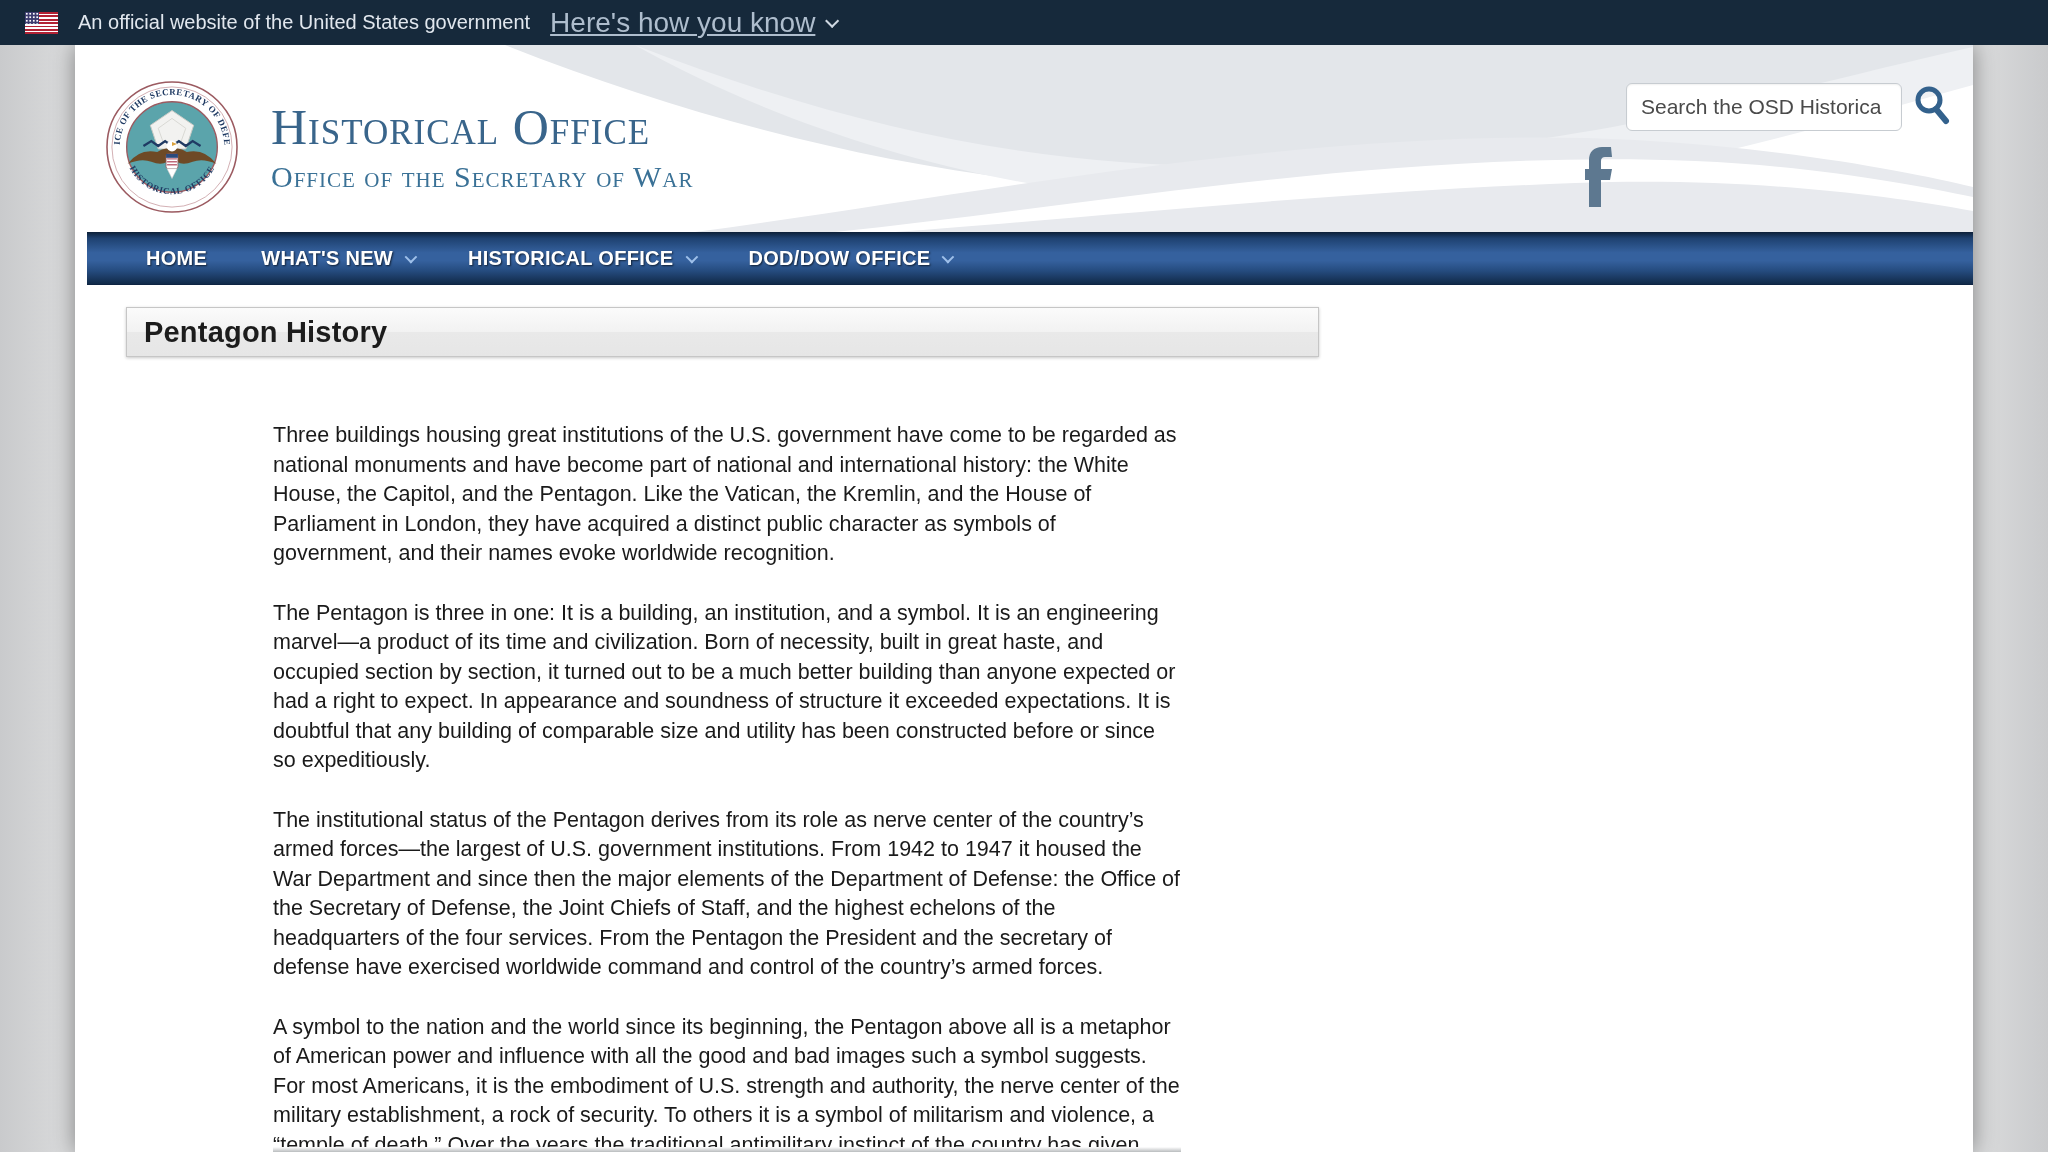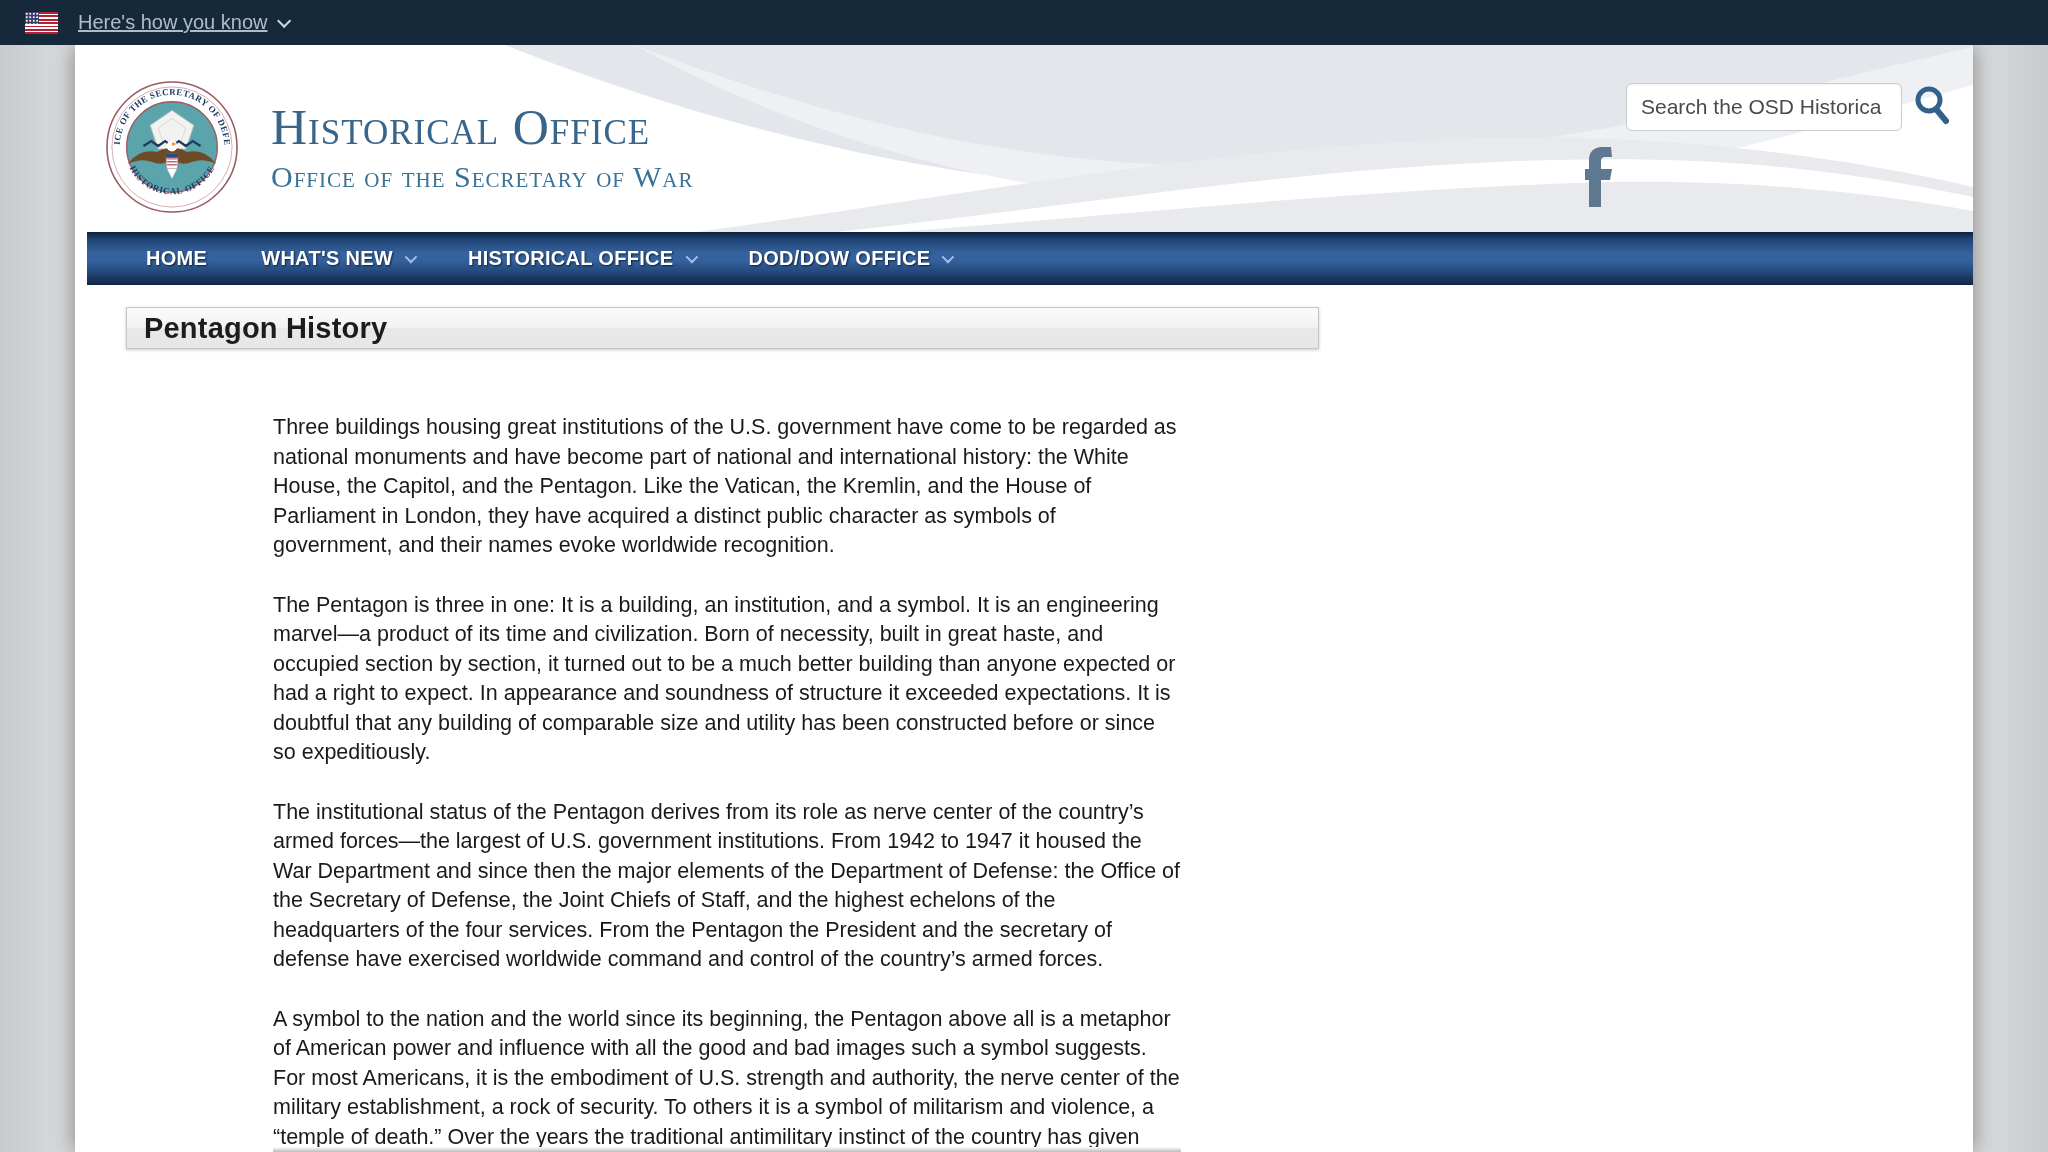--- a/index.html
+++ b/index.html
@@ -4,21 +4,21 @@
 <style>
   * { margin:0; padding:0; box-sizing:border-box; }
   html,body { width:2048px; height:1152px; overflow:hidden; }
   body { font-family:"Liberation Sans", sans-serif; background:linear-gradient(90deg,#c9cacc 0%,#d8d9da 3%,#d8d9da 97%,#c9cacc 100%); }
 
   
   .gov-banner { position:relative; z-index:5; height:45px; background:#16293b; display:flex; align-items:center; padding-left:25px; }
   .gov-banner .flag { width:33px; height:22px; position:relative; background:repeating-linear-gradient(180deg,#b22234 0 1.7px,#ffffff 1.7px 3.4px); flex:0 0 auto; }
   .gov-banner .flag::before { content:""; position:absolute; left:0; top:0; width:14px; height:12px; background-color:#3c3b6e; background-image:radial-gradient(#fff 28%, transparent 32%); background-size:3.5px 3.5px; }
   .gov-banner .banner-text { color:#e1e7ee; font-size:20px; margin-left:20px; }
-  .gov-banner .banner-link { color:#aebdcd; font-size:20px; margin-left:20px; text-decoration:underline; cursor:pointer; }
+  .gov-banner .banner-link { color:#aebdcd; font-size:28px; margin-left:20px; text-decoration:underline; cursor:pointer; }
   .chev { display:inline-block; width:10px; height:10px; border-right:2px solid #cfd8e2; border-bottom:2px solid #cfd8e2; transform:rotate(45deg) translateY(-3px); margin-left:10px; }
 
   
   .page { position:relative; width:1898px; height:1107px; margin:0 auto; background:#ffffff; box-shadow:0 0 22px rgba(0,0,0,.40); overflow:hidden; }
 
   
   .site-header { position:relative; height:187px; background:#ffffff; overflow:hidden; }
   .waves { position:absolute; inset:0; width:100%; height:100%; }
   .seal { position:absolute; left:31px; top:36px; width:132px; height:132px; }
   .titles { position:absolute; left:196px; top:56px; }
@@ -30,31 +30,32 @@
   .fb { position:absolute; left:1510px; top:102px; width:38px; height:60px; cursor:pointer; }
 
   
   .main-nav { height:53px; background:linear-gradient(180deg,#0d2038 0%,#1e4170 12%,#35619e 40%,#35619e 55%,#254b7e 75%,#173459 92%,#102a49 100%); border-bottom:1px solid #0e2443;margin-left:12px; }
   .main-nav ul { list-style:none; display:flex; align-items:center; height:100%; padding-left:32px; }
   .main-nav li { display:flex; align-items:center; padding:0 27px; height:100%; cursor:pointer; }
   .main-nav .nav-label { color:#ffffff; font-weight:bold; font-size:20px; letter-spacing:.3px; text-shadow:1px 1px 2px rgba(0,0,0,.65); white-space:nowrap; }
   .main-nav .nav-chev { width:9px; height:9px; border-right:2px solid #9fc0ea; border-bottom:2px solid #9fc0ea; transform:rotate(45deg) translateY(-2px); margin-left:12px; flex:0 0 auto; }
 
   
-  .titlebar { margin:22px 0 0 51px; width:1193px; height:42px; border:1px solid #c6c6c6; background:linear-gradient(180deg,#fbfbfb 0%,#f2f2f2 49%,#e9e9e9 51%,#e6e6e6 100%); box-shadow:0 1px 3px rgba(0,0,0,.22); display:flex; align-items:center; }
+  .titlebar { margin:22px 0 0 51px; width:1193px; height:50px; border:1px solid #c6c6c6; background:linear-gradient(180deg,#fbfbfb 0%,#f2f2f2 49%,#e9e9e9 51%,#e6e6e6 100%); box-shadow:0 1px 3px rgba(0,0,0,.22); display:flex; align-items:center; }
   .titlebar h2 { font-size:29px; font-weight:bold; color:#1c1c1c; padding-left:17px; letter-spacing:.2px; }
   .article { margin:64px 0 0 198px; width:908px; }
   .article p { font-size:21.5px; line-height:29.5px; color:#1a1a1a; margin-bottom:30px; }
   .content-bottom-edge { position:absolute; left:198px; bottom:0; width:908px; height:5px; background:linear-gradient(180deg,#ffffff,#b9bcbe); }
 </style>
 </head>
 <body>
 
 <div class="gov-banner">
   <span class="flag"></span>
+  <span class="banner-text">An official website of the United States government</span>
   <span class="banner-link">Here's how you know</span>
   <span class="chev"></span>
 </div>
 
 <div class="page">
 
   <div class="site-header">
     <svg class="waves" viewBox="0 0 1898 187" preserveAspectRatio="none" aria-hidden="true">
       <path d="M430,0 C760,130 1080,175 1380,130 C1600,95 1780,35 1898,8 L1898,0 Z" fill="#e3e6ea"></path>
       <path d="M560,0 C830,105 1060,140 1330,112 C1590,84 1790,25 1898,2 L1898,40 C1700,95 1480,160 1230,162 C950,164 720,90 560,0 Z" fill="#eef0f3"></path>

